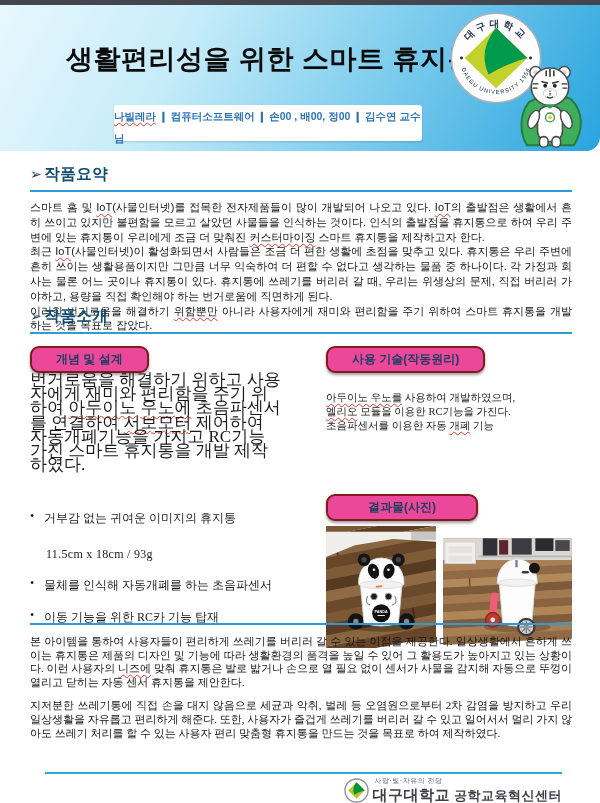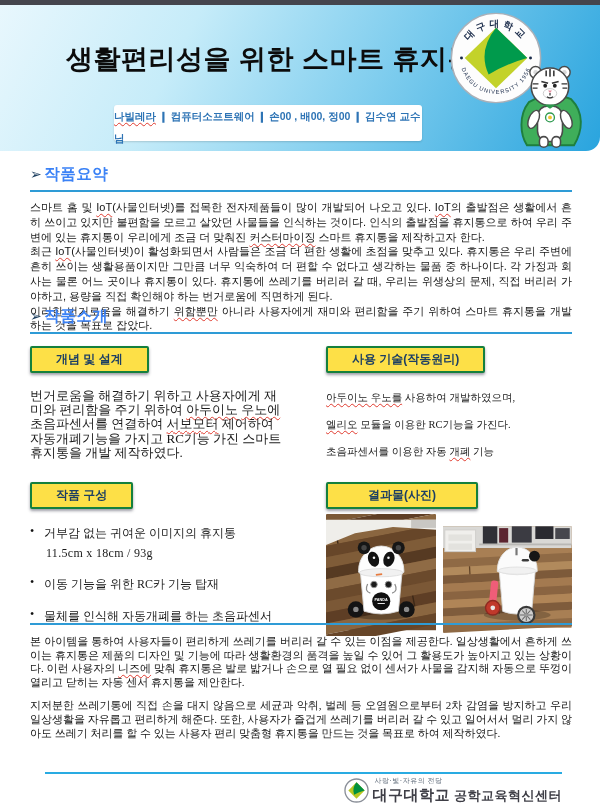--- a/index.html
+++ b/index.html
@@ -18,47 +18,47 @@
               border-radius:3px; text-align:left; line-height:22px; font-size:10.5px; font-weight:700;
               color:#2e74b5; box-shadow:0 1px 2px rgba(0,0,0,.15); }
   .seal { position:absolute; left:450px; top:7px; width:92px; height:92px; }
   .mascot { position:absolute; left:502px; top:50px; width:96px; height:98px; }
 
   
   section { position:absolute; left:30px; width:542px; }
   .sec-summary { top:164px; }
   .sec-intro   { top:306px; }
   .sec-effects { top:618px; }
-  .sec-h { font-size:15.5px; font-weight:700; color:#3b82f6; letter-spacing:.5px; }
+  .sec-h { font-size:15.5px; font-weight:700; color:#0c4a6e; letter-spacing:.5px; }
   .sec-h::before { content:"\27A2 "; font-weight:400; font-size:14px; margin-right:2px; color:#1f4061; }
   .rule { height:2px; background:#2e9bd6; margin-top:5px; }
 
   .body-sans { margin-top:8px; font-size:11px; line-height:14.8px; color:#141414;
                text-align:justify; white-space:pre-line; }
   .serif { font-family:"Liberation Serif", serif; }
 
   .cols { display:flex; gap:28px; }
   .row1 { margin-top:12px; }
   .row2 { margin-top:22px; }
   .col-l { width:268px; }
   .col-r { width:246px; }
 
-  .pill { display:inline-block; background:#fde047; border:2px solid #15803d; border-radius:2px;
+  .pill { display:inline-block; background:#ec4899; border:2px solid #7f1d1d; border-radius:9px;
           padding:3px 24px; font-size:12px; font-weight:700; color:#1d3f63;
           box-shadow:0 2px 3px rgba(40,40,60,.45); white-space:nowrap; }
   .pill-wide { padding:3px 40px; }
 
-  .concept-body { margin-top:16px; width:252px; font-size:13px; line-height:14.2px; color:#1a1a1a; }
+  .concept-body { width:252px; font-size:17px; line-height:14.2px; color:#1a1a1a; }
   .tech-line { margin-top:0; font-size:10.5px; color:#1a1a1a; }
-  .tech-block { margin-top:18px; display:flex; flex-direction:column; gap:13px; }
+  .tech-block { margin-top:18px; display:flex; flex-direction:column; }
 
   .bullets { margin-top:16px; }
   .bullet-row { position:relative; padding-left:14px; font-size:12px; color:#1a1a1a; margin-bottom:15px; }
   .bullet-row::before { content:"\2022"; position:absolute; left:0; top:-1px; font-size:12px; color:#111; }
-  .bullet-sub { margin-top:4px; padding-left:2px; letter-spacing:.3px; }
+  .bullet-sub { margin-top:20px; padding-left:2px; letter-spacing:.3px; }
 
   .photos { margin-top:5px; display:flex; gap:7px; align-items:flex-start; }
   .photo { display:block; border-radius:1px; }
   .photo2 { margin-top:7px; }
 
   .effects-p { margin-top:10px; font-size:11px; line-height:13.6px; color:#141414; text-align:justify; }
 
   
   .sq { text-decoration:underline; text-decoration-style:wavy; text-decoration-color:#e03b2f;
         text-decoration-thickness:1px; text-underline-offset:2px; }
@@ -156,31 +156,30 @@
         <div class="tech-block">
           <p class="tech-line serif"><span class="sq">아두이노 우노를</span> 사용하여 개발하였으며,</p>
           <p class="tech-line serif"><span class="sq">엘리오</span> 모듈을 이용한 RC기능을 가진다.</p>
           <p class="tech-line serif">초음파센서를 이용한 자동 <span class="sq">개폐</span> 기능</p>
         </div>
       </div>
     </div>
 
     <div class="cols row2">
       <div class="col-l">
-        <span class="pill">작품 구성</span>
         <div class="bullets serif">
           <div class="bullet-row">
             <span>거부감 없는 귀여운 이미지의 휴지통</span>
             <div class="bullet-sub">11.5cm  x 18cm / 93g</div>
           </div>
           <div class="bullet-row">
-            <span>이동 기능을 위한 RC카 기능 탑재</span>
+            <span>물체를 인식해 자동개폐를 하는 초음파센서</span>
           </div>
           <div class="bullet-row">
-            <span>물체를 인식해 자동개폐를 하는 초음파센서</span>
+            <span>이동 기능을 위한 RC카 기능 탑재</span>
           </div>
         </div>
       </div>
 
       <div class="col-r">
         <span class="pill pill-wide">결과물(사진)</span>
         <div class="photos">
 
           <svg class="photo" width="122" height="122" viewBox="0 0 122 122">
             <rect width="122" height="122" fill="#6e4c2f"></rect>

